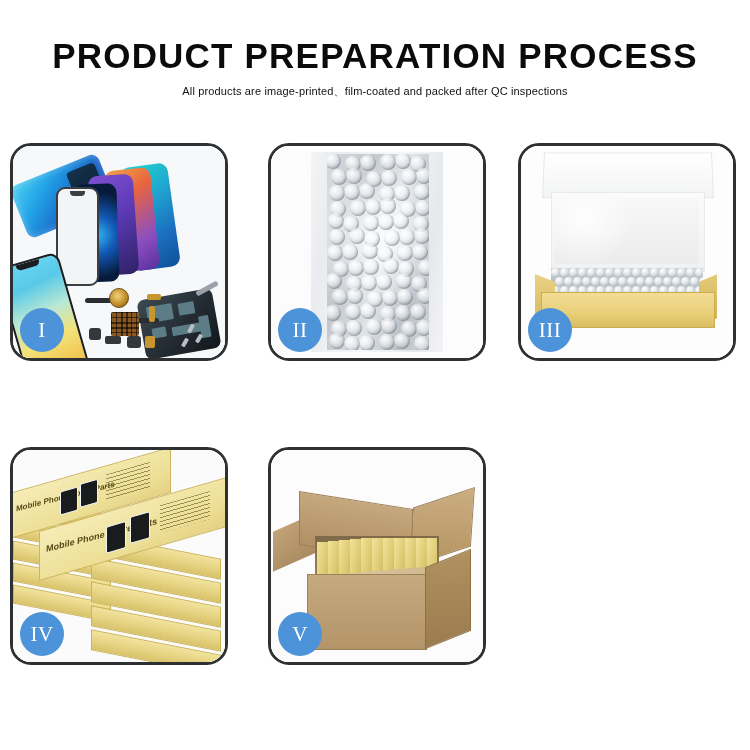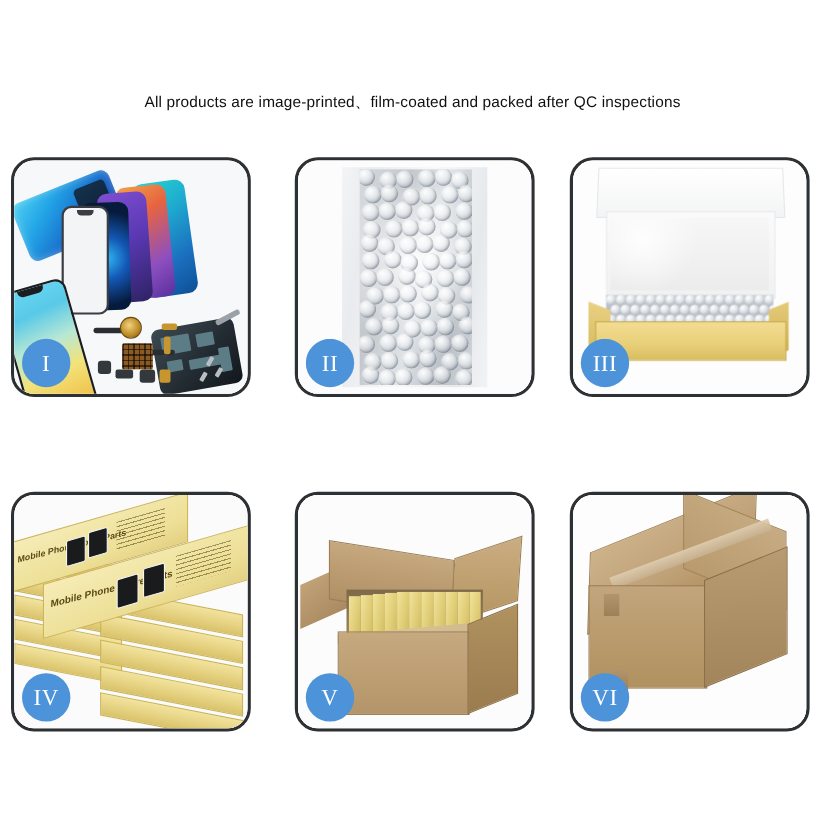--- a/index.html
+++ b/index.html
@@ -34,21 +34,21 @@
     color: #0b0b0b;
     font-family: "Liberation Sans", sans-serif;
     white-space: nowrap;
   }
   #page-subtitle {
     position: absolute;
     top: 84px;
     left: 0;
     width: 750px;
     text-align: center;
-    font-size: 14px;
+    font-size: 11px;
     font-weight: normal;
     letter-spacing: 0.15px;
     color: #101010;
     font-family: "Liberation Sans", sans-serif;
     white-space: nowrap;
   }
 
   
   #panel-grid {
     position: absolute;
@@ -365,20 +365,21 @@
   }
   .c6-tab {
     position:absolute; width:14px; height:20px;
     background:linear-gradient(180deg,#b2956c,#9d8058);
   }
 </style>
 </head>
 <body>
 
 <div id="header">
+  <div id="page-title">PRODUCT PREPARATION PROCESS</div>
   <div id="page-subtitle">All products are image-printed、film-coated and packed after QC inspections</div>
 </div>
 
 <div id="panel-grid">
 
   <div class="panel panel-r0 panel-c0">
     <div class="panel-clip">
       <div class="p1-bg"></div>
 
       <div class="lcd-tilt"></div>
@@ -625,27 +626,14 @@
           <div class="c5-stick" style="left: 99px; top: 0px;"></div>
           <div class="c5-stick" style="left: 110px; top: 0px;"></div>
         </div>
       <div class="c5-rim"></div>
       <div class="c5-front"></div>
       <div class="c5-side"></div>
     </div>
     <div class="badge">V</div>
   </div>
 
-  <div class="panel panel-r1 panel-c2">
-    <div class="panel-clip">
-      <div class="p6-bg"></div>
-      <div class="c6-top"></div>
-      <div class="c6-top2"></div>
-      <div class="c6-tape"></div>
-      <div class="c6-front"></div>
-      <div class="c6-side"></div>
-      <div class="c6-tab" style="left:28px;top:90px;"></div>
-      <div class="c6-tab" style="left:36px;top:158px;"></div>
-    </div>
-    <div class="badge">VI</div>
-  </div>
 
 </div>
 
 </body></html>

